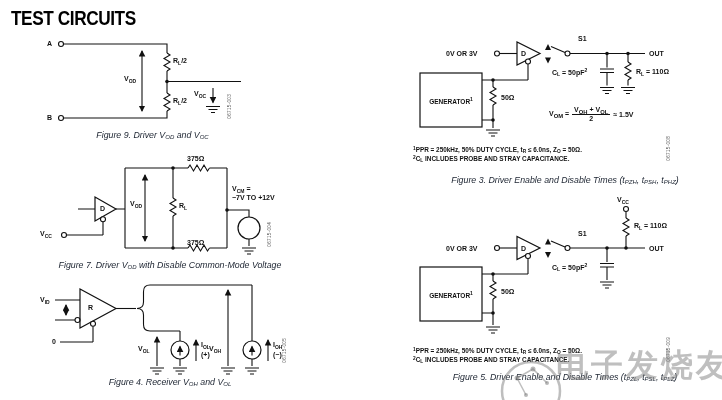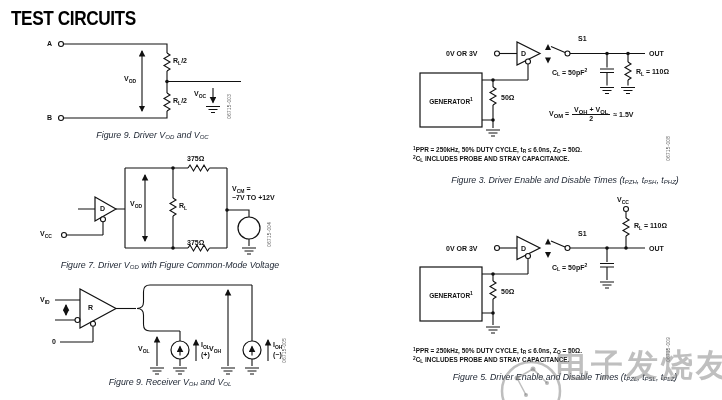--- a/index.html
+++ b/index.html
@@ -162,33 +162,33 @@
 
   <div class="lbl" style="left:40px;top:230px"><span>V</span><sub>CC</sub></div>
   <div class="lbl" style="left:100px;top:205px">D</div>
   <div class="lbl" style="left:130px;top:200px"><span>V</span><sub>OD</sub></div>
   <div class="lbl" style="left:179px;top:202px"><span>R</span><sub>L</sub></div>
   <div class="lbl" style="left:187px;top:155px">375Ω</div>
   <div class="lbl" style="left:187px;top:239px">375Ω</div>
   <div class="lbl" style="left:232px;top:185px"><span>V</span><sub>CM</sub><span> =</span></div>
   <div class="lbl" style="left:232px;top:194px">−7V TO +12V</div>
   <div class="code" style="left:268px;top:222px">06715-004</div>
-  <div class="cap" style="left:40px;top:261px;width:260px"><span>Figure 7. Driver V</span><sub>OD</sub><span> with Figure Common-Mode Voltage</span></div>
+  <div class="cap" style="left:40px;top:261px;width:260px"><span>Figure 7. Driver V</span><sub>OD</sub><span> with Disable Common-Mode Voltage</span></div>
 
   <div class="lbl" style="left:40px;top:296px"><span>V</span><sub>ID</sub></div>
   <div class="lbl" style="left:88px;top:304px">R</div>
   <div class="lbl" style="left:52px;top:338px">0</div>
   <div class="lbl" style="left:138px;top:345px"><span>V</span><sub>OL</sub></div>
   <div class="lbl" style="left:201px;top:341px"><span>I</span><sub>OL</sub></div>
   <div class="lbl" style="left:201px;top:351px">(+)</div>
   <div class="lbl" style="left:209px;top:345px"><span>V</span><sub>OH</sub></div>
   <div class="lbl" style="left:273px;top:341px"><span>I</span><sub>OH</sub></div>
   <div class="lbl" style="left:273px;top:351px">(−)</div>
   <div class="code" style="left:283px;top:338px">06715-005</div>
-  <div class="cap" style="left:45px;top:378px;width:250px"><span>Figure 9. Receiver V</span><sub>OH</sub><span> and V</span><sub>OL</sub></div>
+  <div class="cap" style="left:45px;top:378px;width:250px"><span>Figure 4. Receiver V</span><sub>OH</sub><span> and V</span><sub>OL</sub></div>
 
   <div class="lbl" style="left:446px;top:50px">0V OR 3V</div>
   <div class="lbl" style="left:521px;top:50px">D</div>
   <div class="lbl" style="left:578px;top:35px">S1</div>
   <div class="lbl" style="left:649px;top:50px">OUT</div>
   <div class="lbl" style="left:552px;top:68px"><span>C</span><sub>L</sub><span> = 50pF</span><sup>2</sup></div>
   <div class="lbl" style="left:636px;top:68px"><span>R</span><sub>L</sub><span> = 110Ω</span></div>
   <div class="lbl boxlbl" style="left:420px;top:97px;width:62px;font-size:6.5px"><span>GENERATOR</span><sup>1</sup></div>
   <div class="lbl" style="left:501px;top:94px">50Ω</div>
   <div class="formula" style="left:549px;top:106px">

